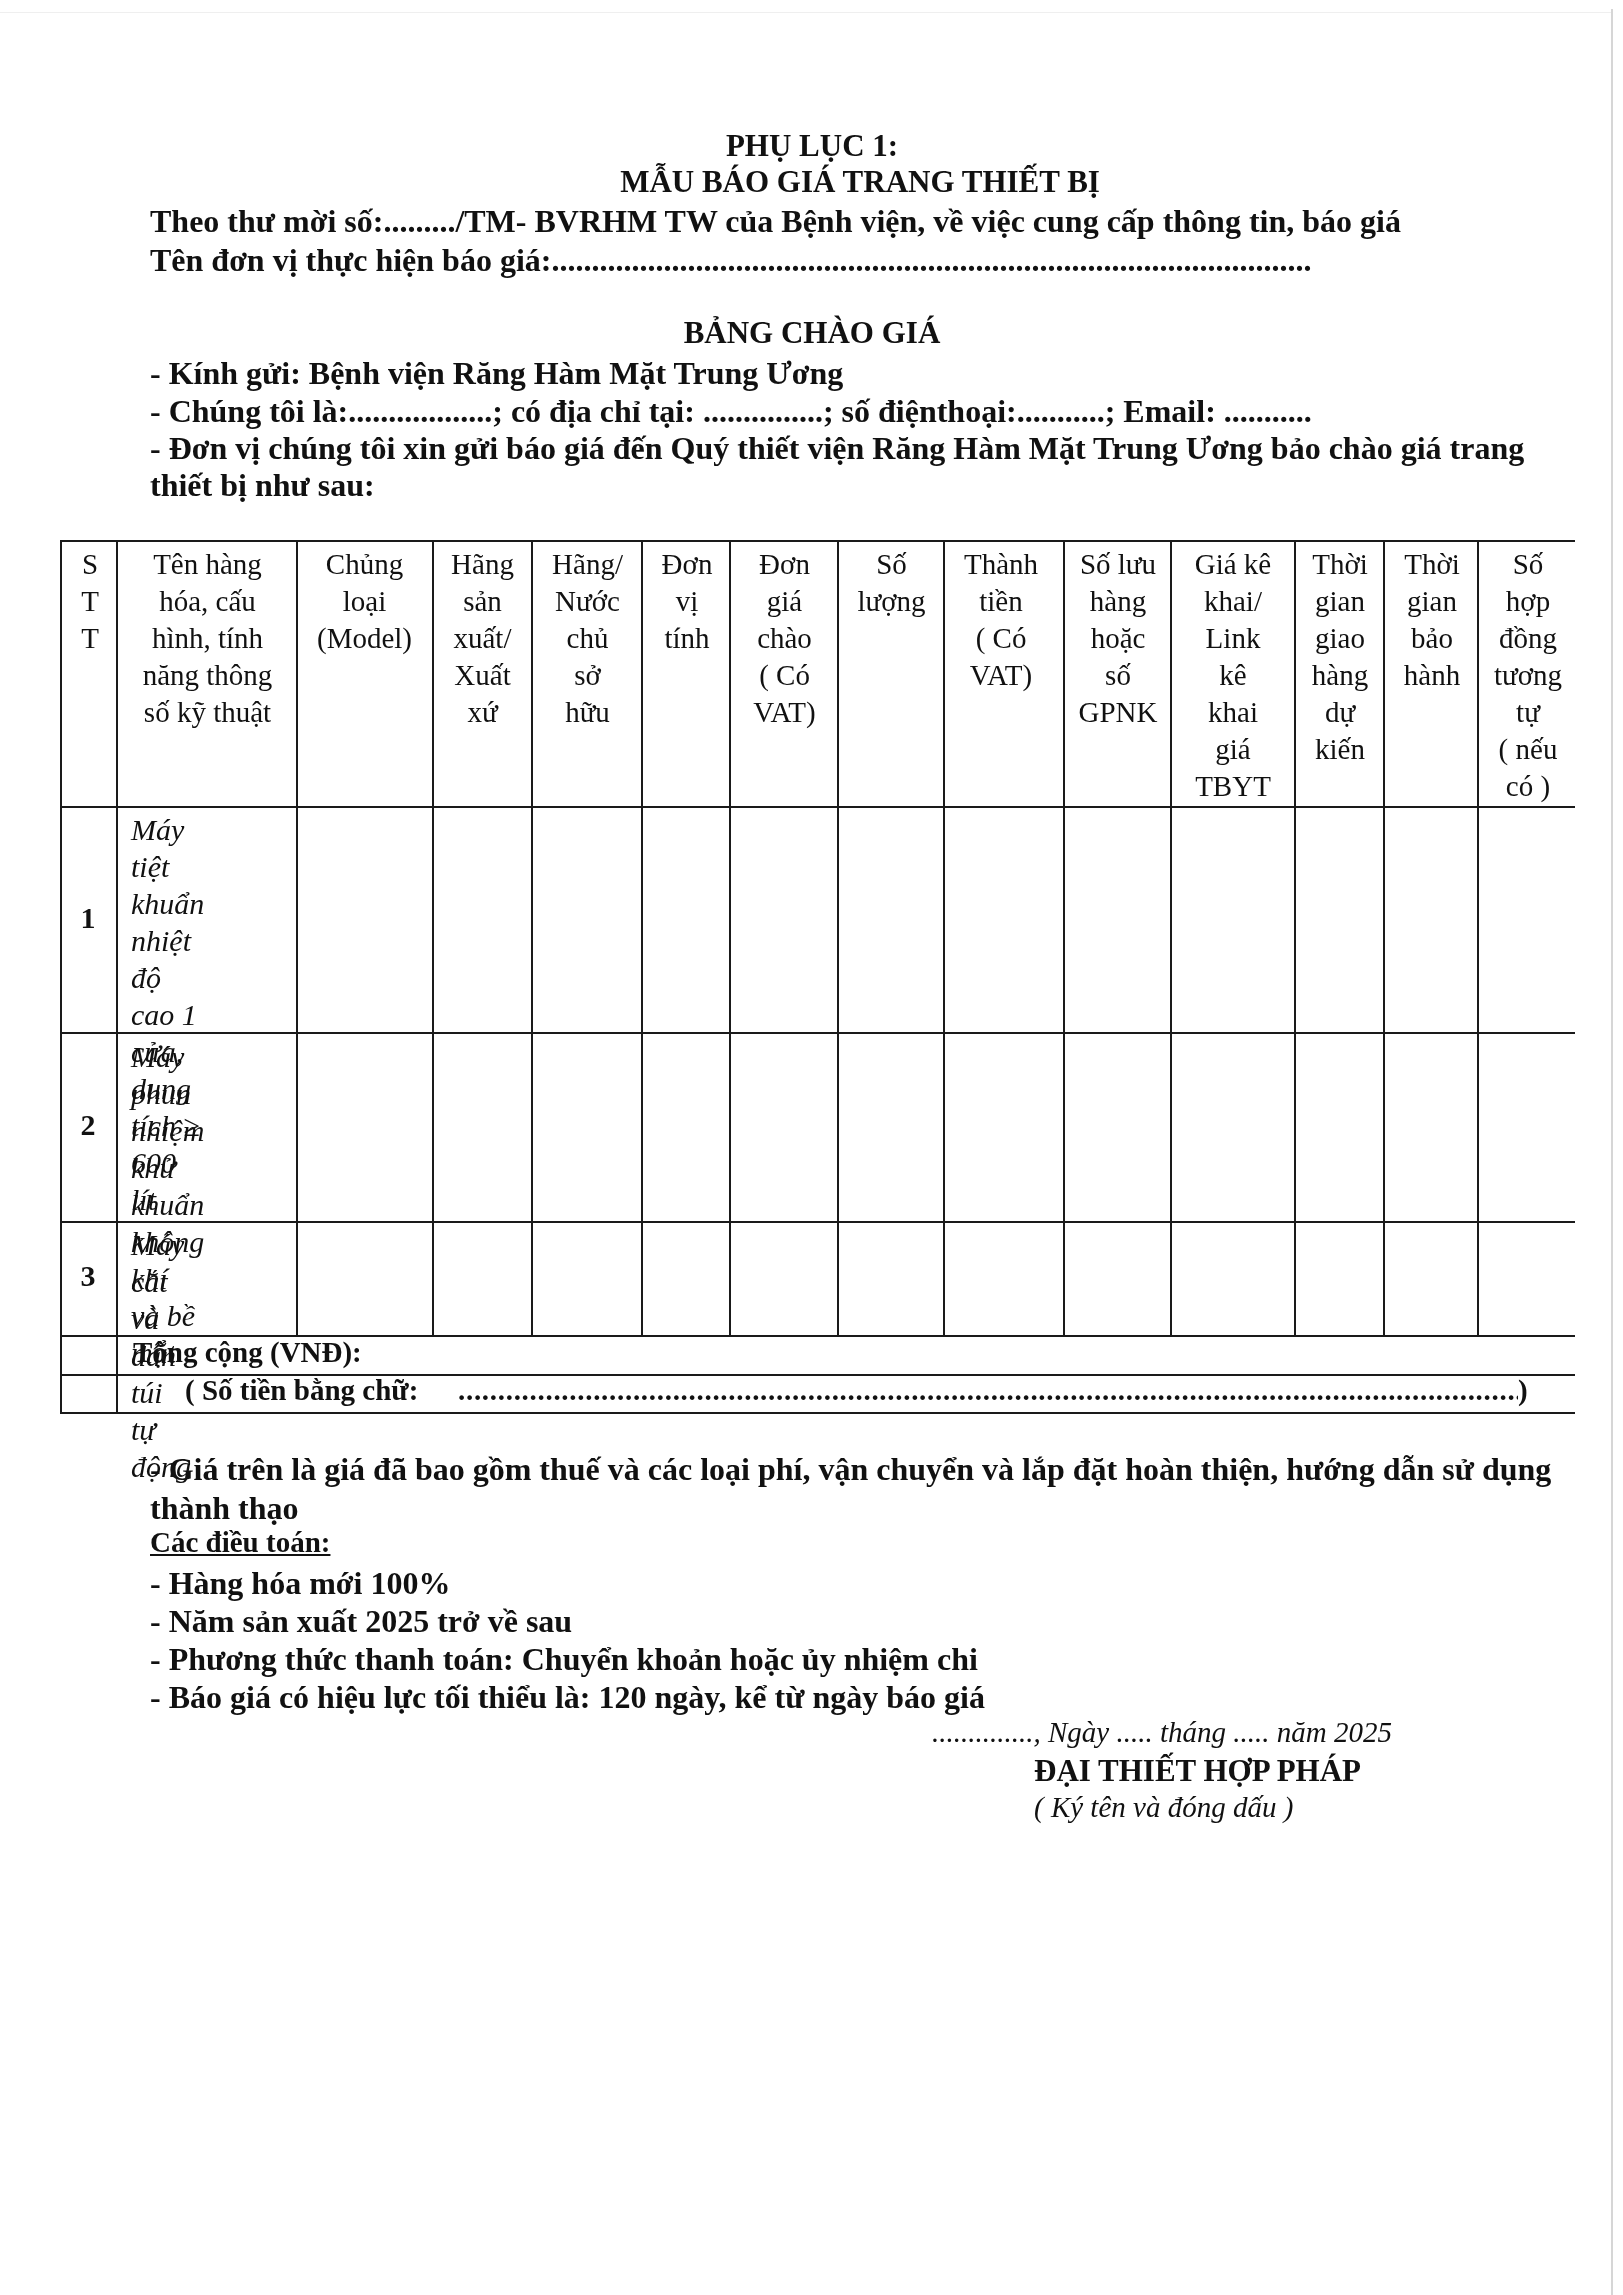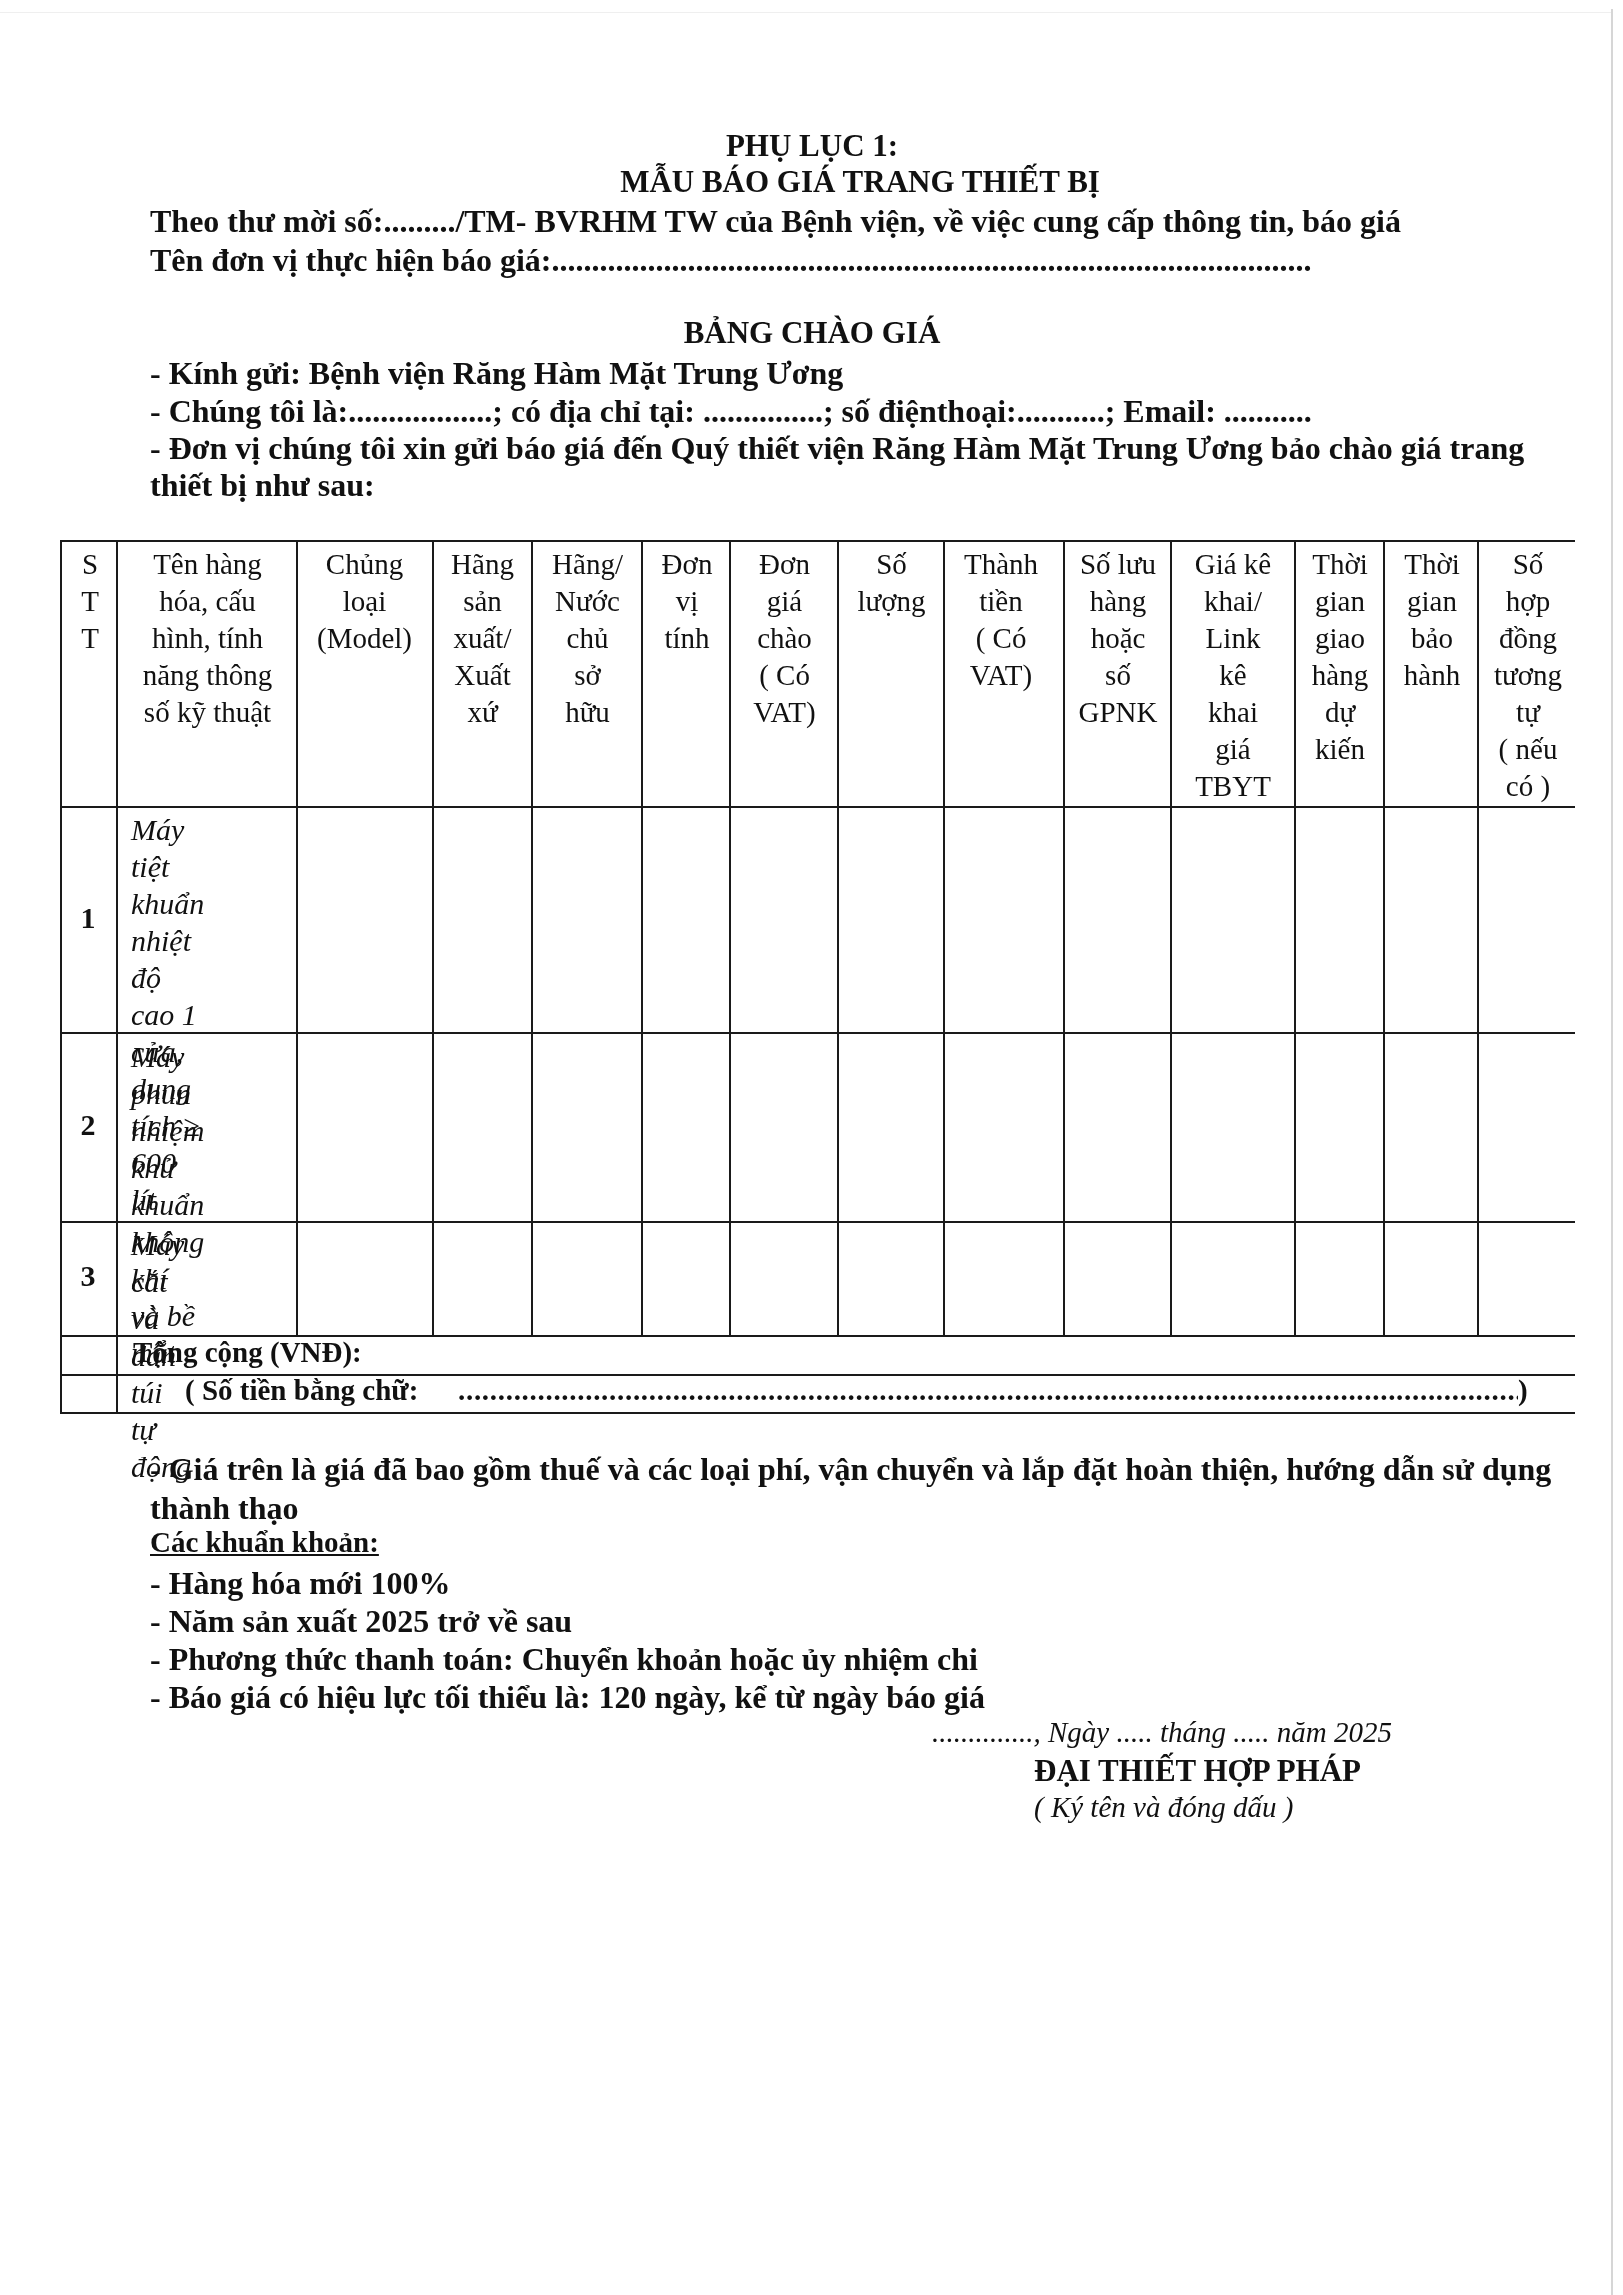--- a/index.html
+++ b/index.html
@@ -215,21 +215,21 @@
     <div class="" style="position: absolute; left: 1479px; top: 1223px; width: 96px; height: 112px;"></div>
   </div>
 
 <div class="total-label">Tổng cộng (VNĐ):</div>
 <div class="words-label">( Số tiền bằng chữ: </div>
 <div class="words-dots">......................................................................................................................................................................</div>
 <div class="words-close">)</div>
 
 <div class="abs body-line note-1">- Giá trên là giá đã bao gồm thuế và các loại phí, vận chuyển và lắp đặt hoàn thiện, hướng dẫn sử dụng</div>
 <div class="abs body-line note-2">thành thạo</div>
-<div class="abs terms-head">Các khuẩn khoản:</div>
+<div class="abs terms-head">Các điều toán:</div>
 <div class="abs body-line term-1">- Hàng hóa mới 100%</div>
 <div class="abs body-line term-2">- Năm sản xuất 2025 trở về sau</div>
 <div class="abs body-line term-3">- Phương thức thanh toán: Chuyển khoản hoặc ủy nhiệm chi</div>
 <div class="abs body-line term-4">- Báo giá có hiệu lực tối thiểu là: 120 ngày, kể từ ngày báo giá</div>
 
 <div class="abs sign-date">.............., Ngày ..... tháng ..... năm 2025</div>
 <div class="abs sign-role">ĐẠI THIẾT HỢP PHÁP</div>
 <div class="abs sign-note">( Ký tên và đóng dấu )</div>
 
 

